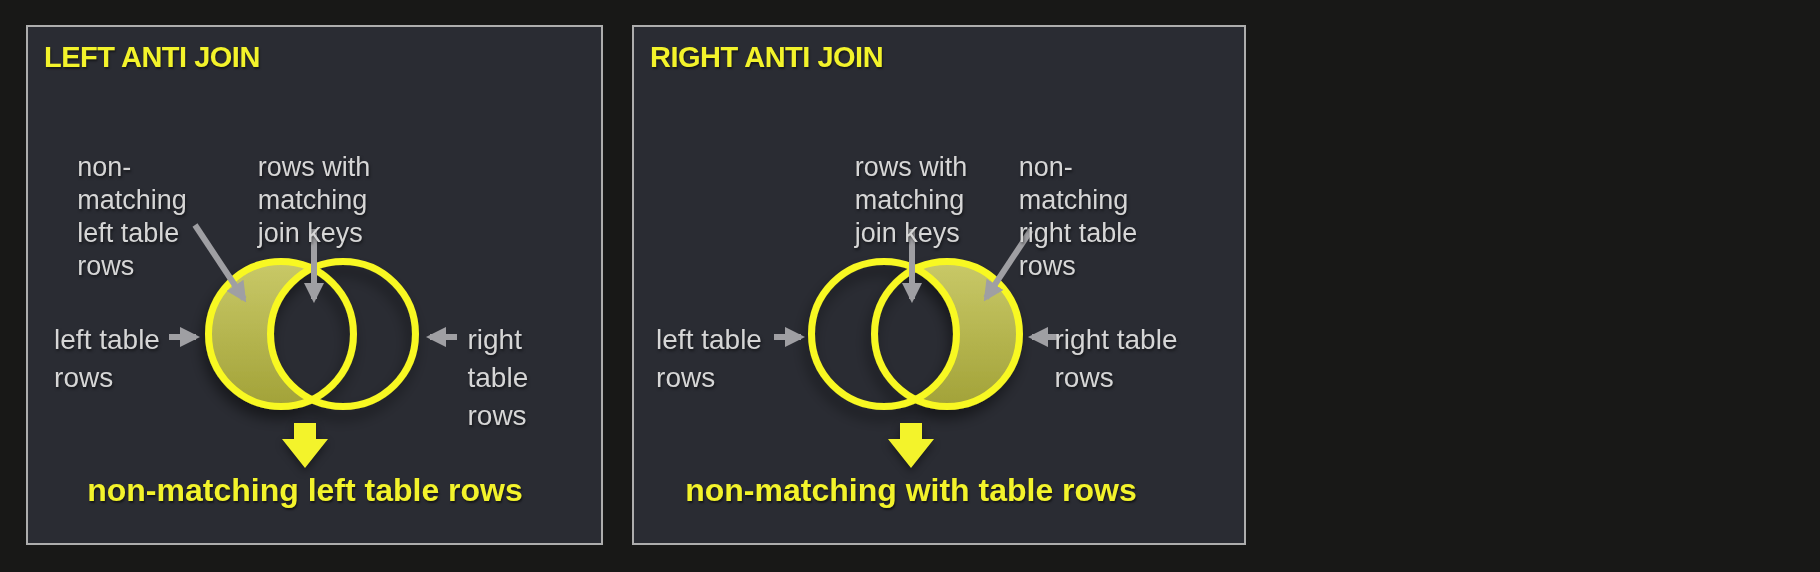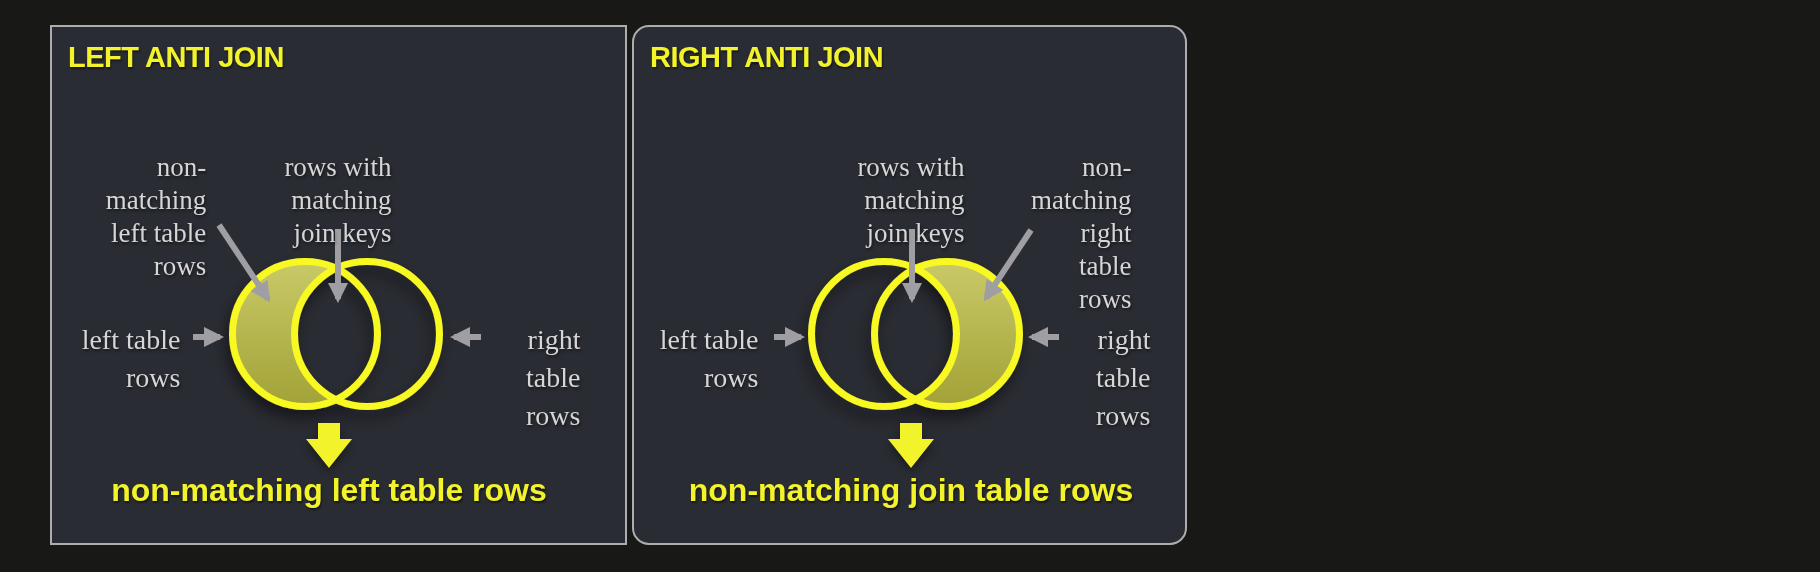--- a/index.html
+++ b/index.html
@@ -18,37 +18,36 @@
     background:var(--page-bg);
     position:relative;overflow:hidden;
     font-family:"Liberation Sans",sans-serif;
   }
   .panel{
     position:absolute;top:25px;height:520px;
     background:var(--panel-bg);
     border:2px solid var(--panel-border);
     box-sizing:border-box;
   }
-  .panel.left{left:26px;width:577px;margin-left:24px;}
-  .panel.right{left:632px;width:555px;border-radius:17px;}
+  .panel.left{left:26px;width:577px;}
+  .panel.right{left:632px;width:614px;}
   .venn-svg{position:absolute;left:0;top:0;}
   .panel-title{
     position:absolute;left:16px;top:12px;
     font-size:29px;font-weight:bold;letter-spacing:-0.5px;line-height:36px;
     color:var(--accent-yellow);
     text-shadow:1px 2px 2px rgba(0,0,0,.45);
     white-space:nowrap;
   }
   .lbl{
     position:absolute;transform:translateX(-50%);
-    text-align:right;white-space:pre-line;
+    text-align:left;white-space:pre-line;
     color:var(--label-gray);
     font-size:27px;line-height:33px;
     text-shadow:1px 2px 3px rgba(0,0,0,.5);
-    font-family:Liberation Serif, serif;
   }
   .lbl.side{font-size:28px;line-height:38px;}
   .result-text{
     position:absolute;transform:translateX(-50%);
     top:446px;left:277px;
     color:var(--accent-yellow);
     font-size:32px;font-weight:bold;line-height:34px;
     white-space:nowrap;
     text-shadow:1px 2px 2px rgba(0,0,0,.5);
   }
@@ -156,14 +155,14 @@
 matching
 join keys</div>
   <div class="lbl lbl-nonmatching">non-
 matching
 right table
 rows</div>
   <div class="lbl side lbl-lefttable">left table
 rows</div>
   <div class="lbl side lbl-righttable">right table
 rows</div>
-  <div class="result-text">non-matching join table rows</div>
+  <div class="result-text">non-matching with table rows</div>
 </div>
 
 </body></html>

